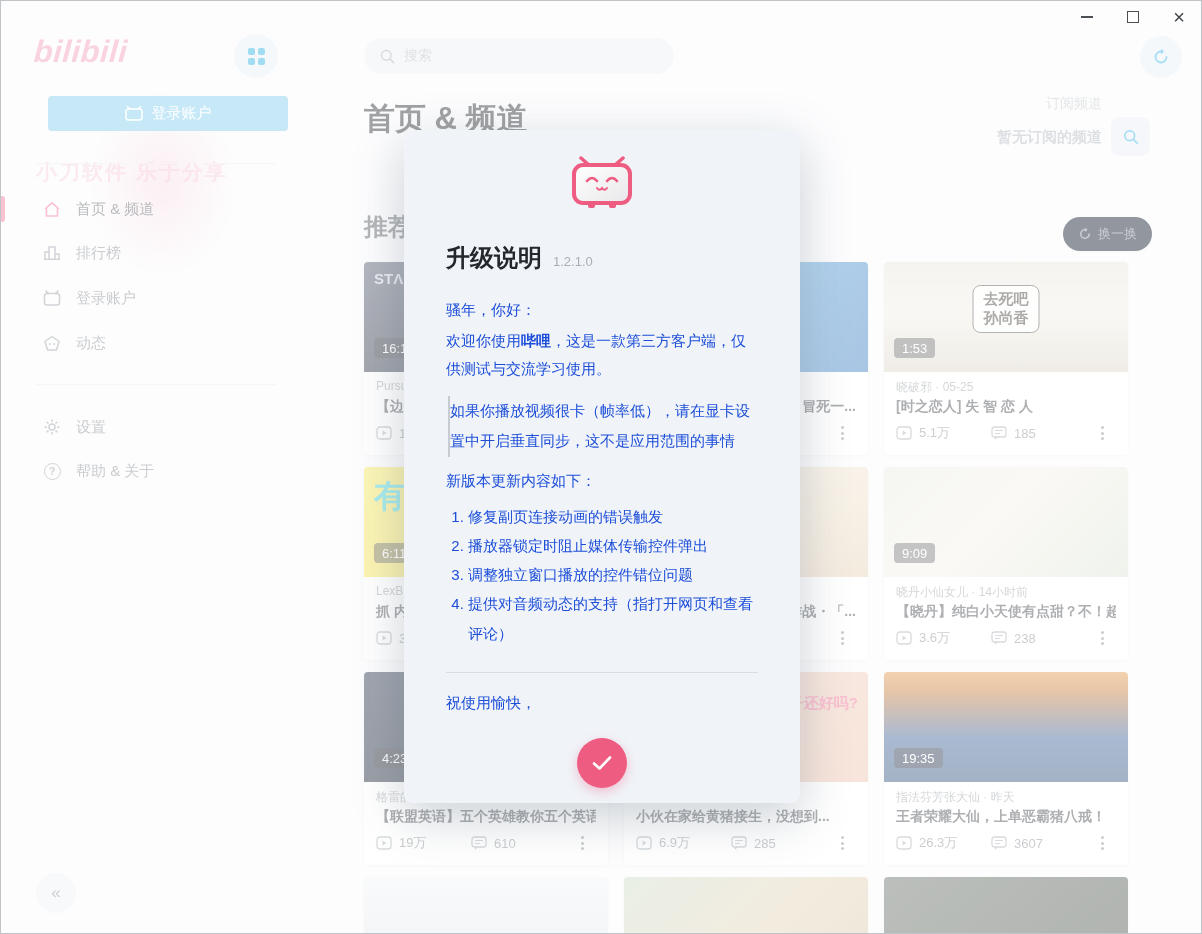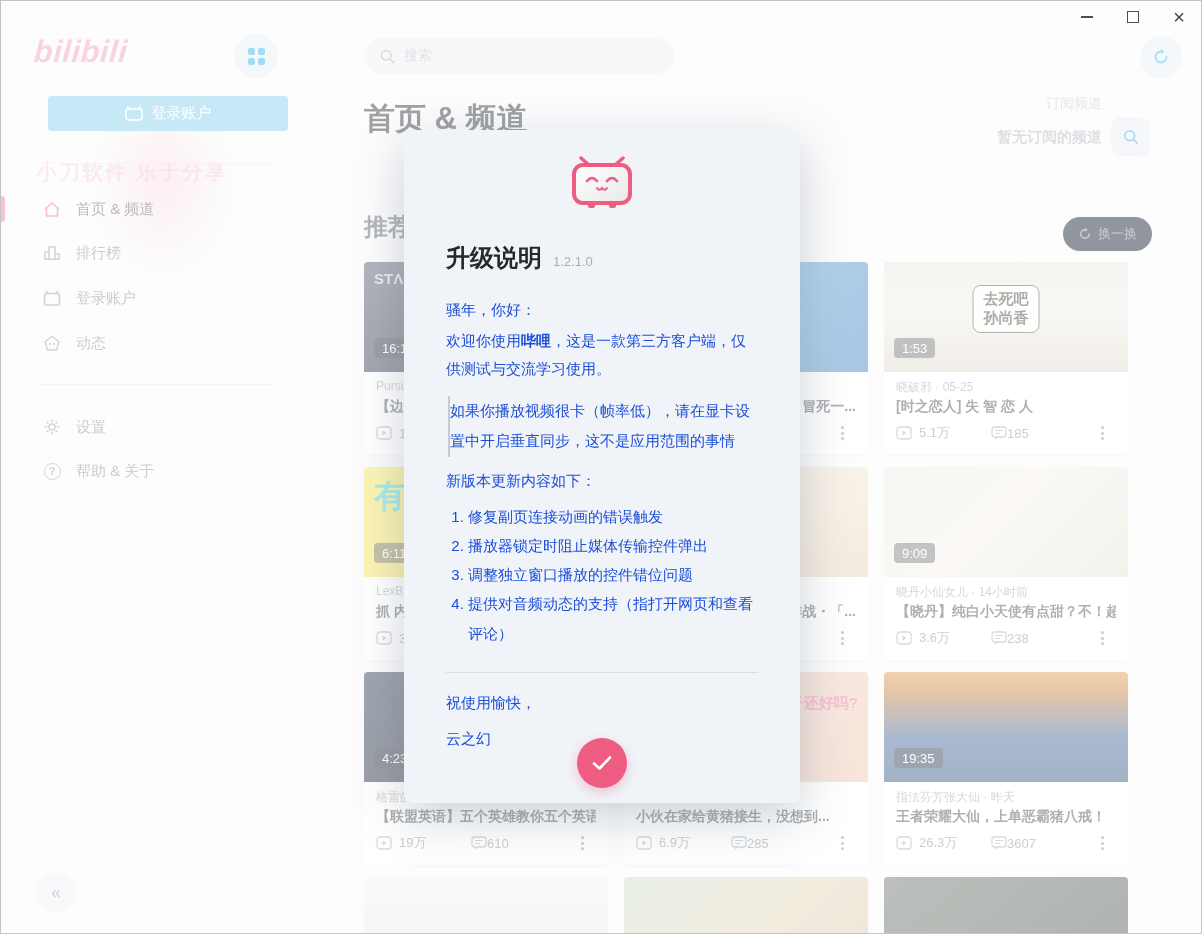--- a/index.html
+++ b/index.html
@@ -72,21 +72,21 @@
   .thumb-text.big{font-size:32px;}
   .duration{position:absolute;left:10px;bottom:14px;background:rgba(28,30,36,.55);color:#fff;font-size:13px;
         padding:2.5px 8px;border-radius:4px;}
   .info{padding:7px 12px 0;}
   .uploader{font-size:12px;color:#a2a6ab;height:15px;overflow:hidden;white-space:nowrap;}
   .v-title{font-size:14px;font-weight:bold;color:#4b4f55;margin-top:4px;height:18px;
         white-space:nowrap;overflow:hidden;}
   .v-title.right{text-align:right;}
   .stats{display:flex;align-items:center;margin-top:8px;color:#8d9197;font-size:13px;}
   .stat-views{display:flex;align-items:center;gap:7px;width:95px;}
-  .stat-comments{display:flex;align-items:center;flex:1;}
+  .stat-comments{display:flex;align-items:center;gap:7px;flex:1;}
   .dots{margin-left:auto;margin-right:10px;display:flex;flex-direction:column;gap:2.5px;padding:2px;}
   .dots i{width:3px;height:3px;border-radius:50%;background:#8d9197;}
 
   
   .scrim{position:absolute;inset:0;background:rgba(255,255,255,.55);z-index:50;pointer-events:none;}
 
   
   .modal{position:absolute;left:404px;top:130px;width:396px;height:673px;background:#f0f4f9;border-radius:8px;
         box-shadow:0 14px 50px rgba(70,85,105,.28);z-index:100;padding:0 42px;box-sizing:border-box;}
   .modal-tv{display:block;margin:26px auto 0;}
@@ -578,21 +578,20 @@
     <div class="m-quote">如果你播放视频很卡（帧率低），请在显卡设置中开启垂直同步，这不是应用范围的事情</div>
     <div class="m-heading">新版本更新内容如下：</div>
     <ol class="m-list">
       <li>修复副页连接动画的错误触发</li>
       <li>播放器锁定时阻止媒体传输控件弹出</li>
       <li>调整独立窗口播放的控件错位问题</li>
       <li>提供对音频动态的支持（指打开网页和查看评论）</li>
     </ol>
     <div class="m-hr"></div>
     <div class="m-closing">祝使用愉快，</div>
-    <div class="m-sign">云之幻</div>
   </div>
 
   <div class="confirm-btn">
     <svg width="22" height="18" viewBox="0 0 22 18">
       <path d="M3 9.5 L8.5 14.5 L19 3.5" fill="none" stroke="#ffffff" stroke-width="2.6" stroke-linecap="round" stroke-linejoin="round"></path>
     </svg>
   </div>
 </div>
 
 <div class="win-controls">

